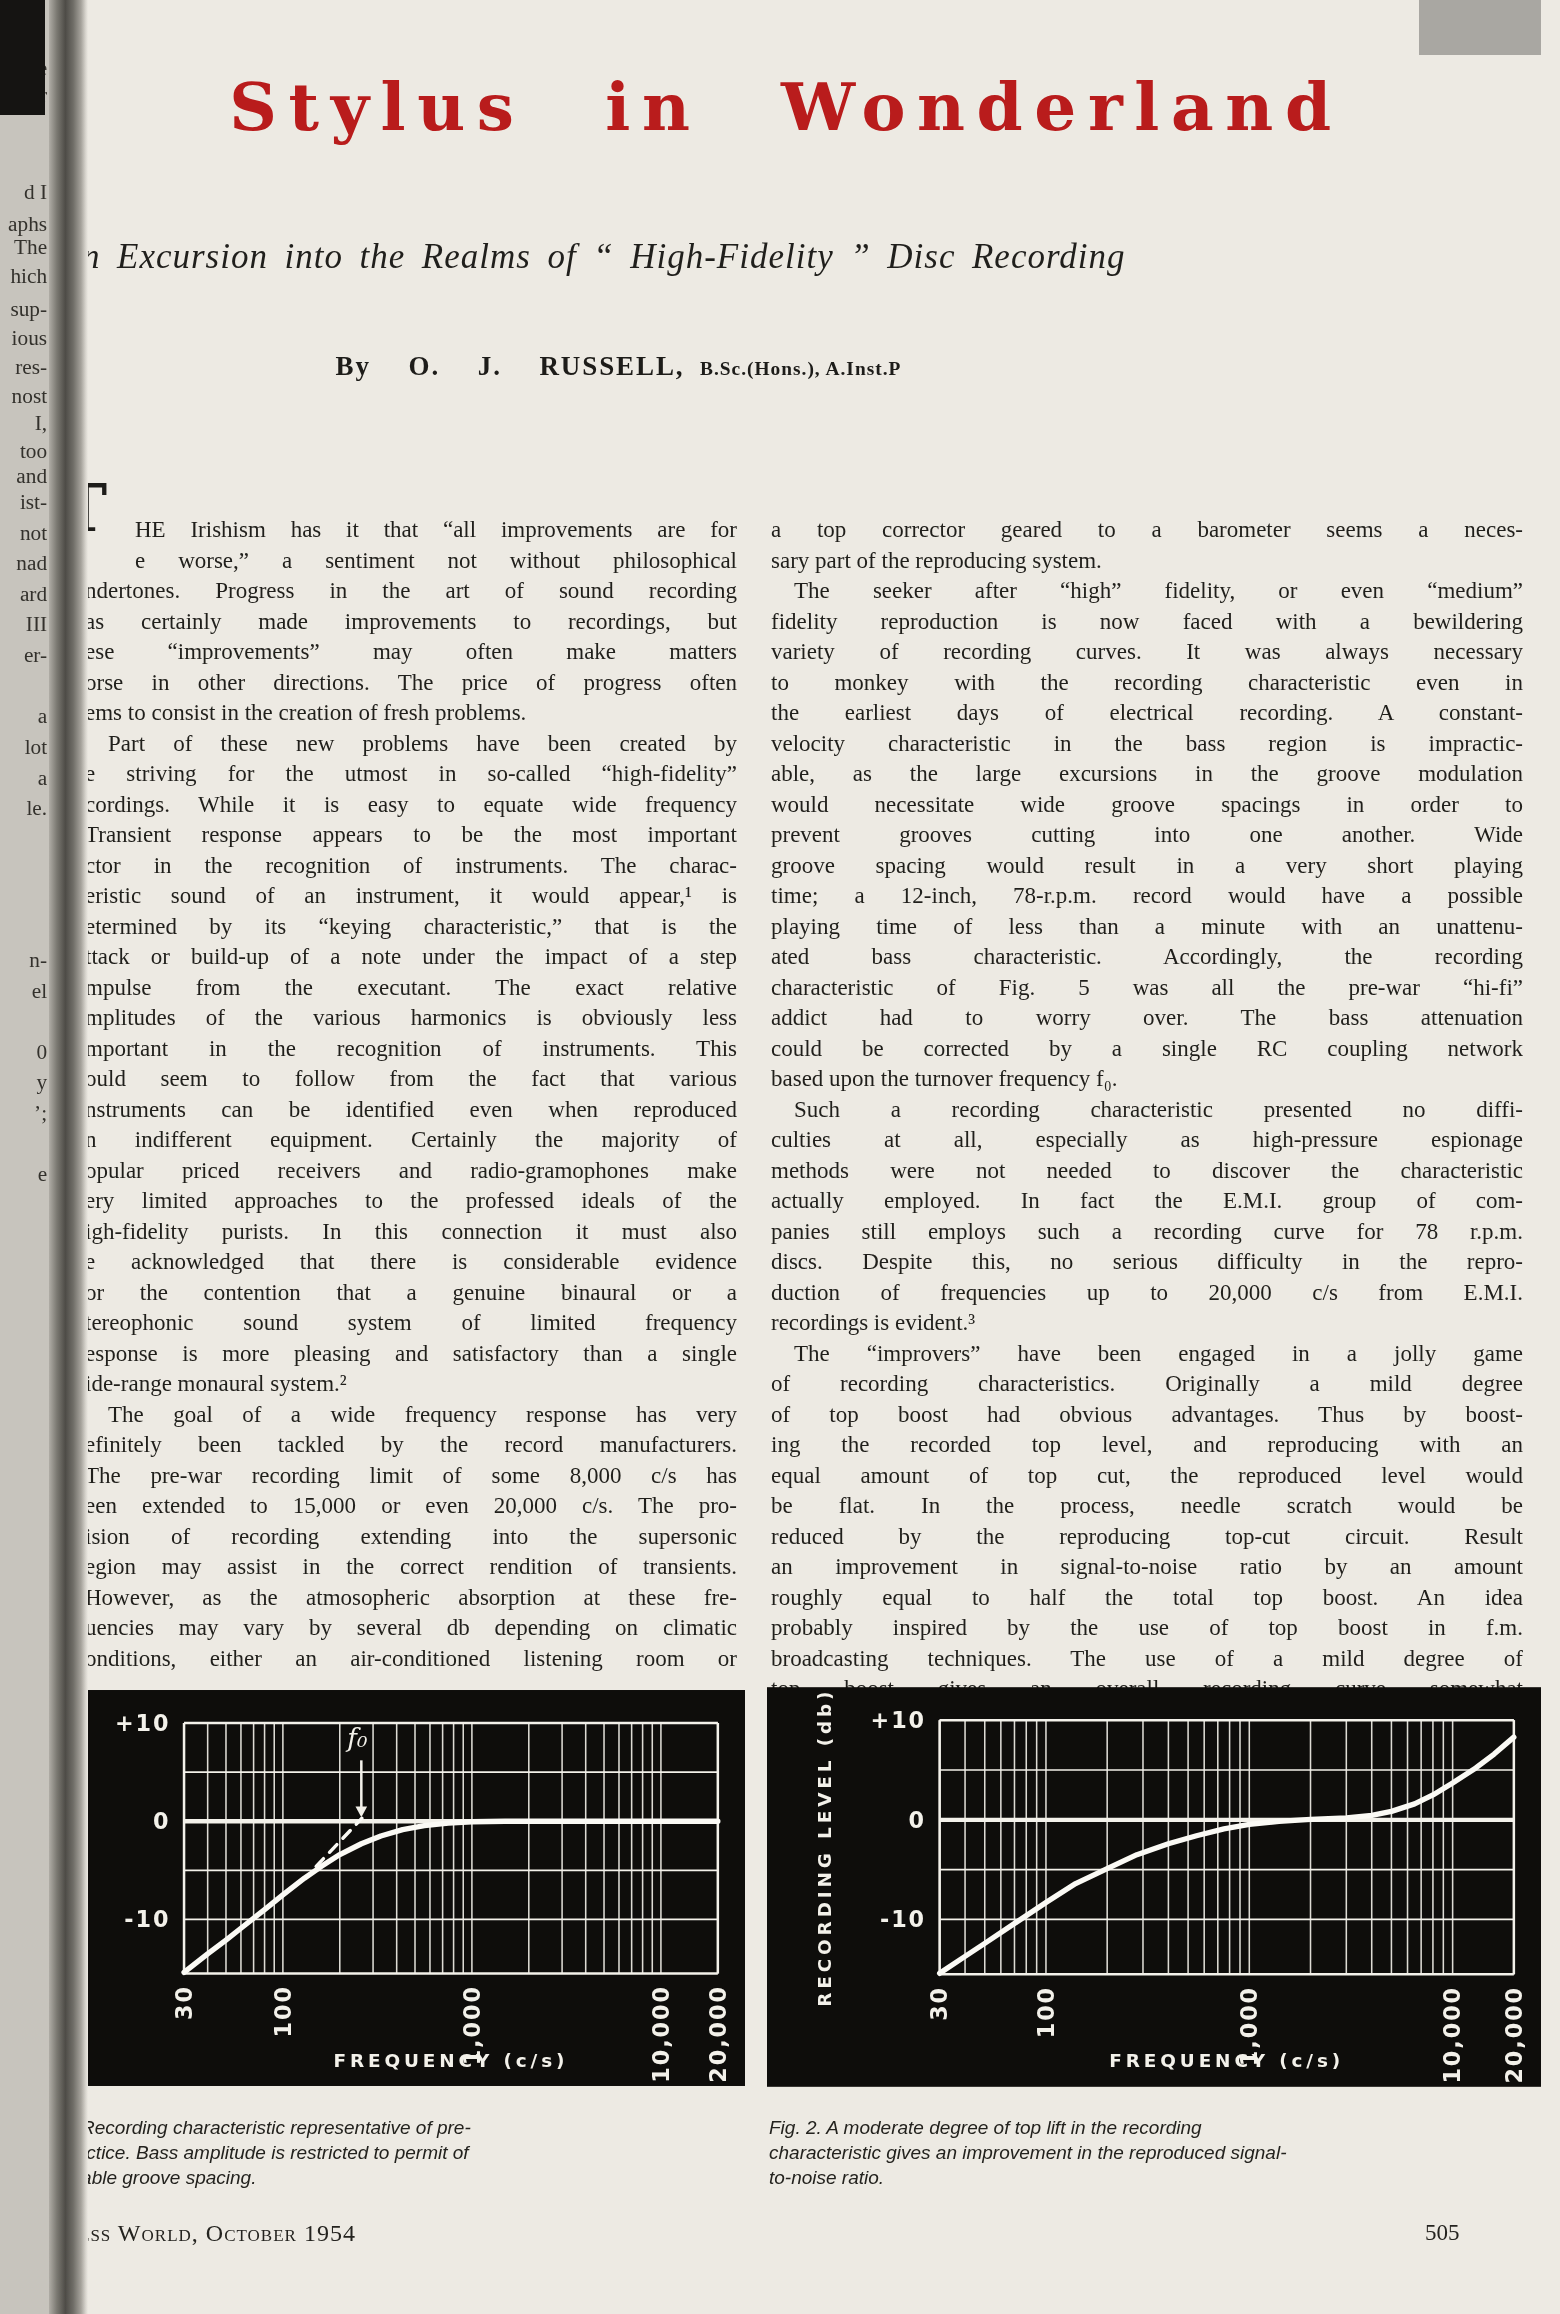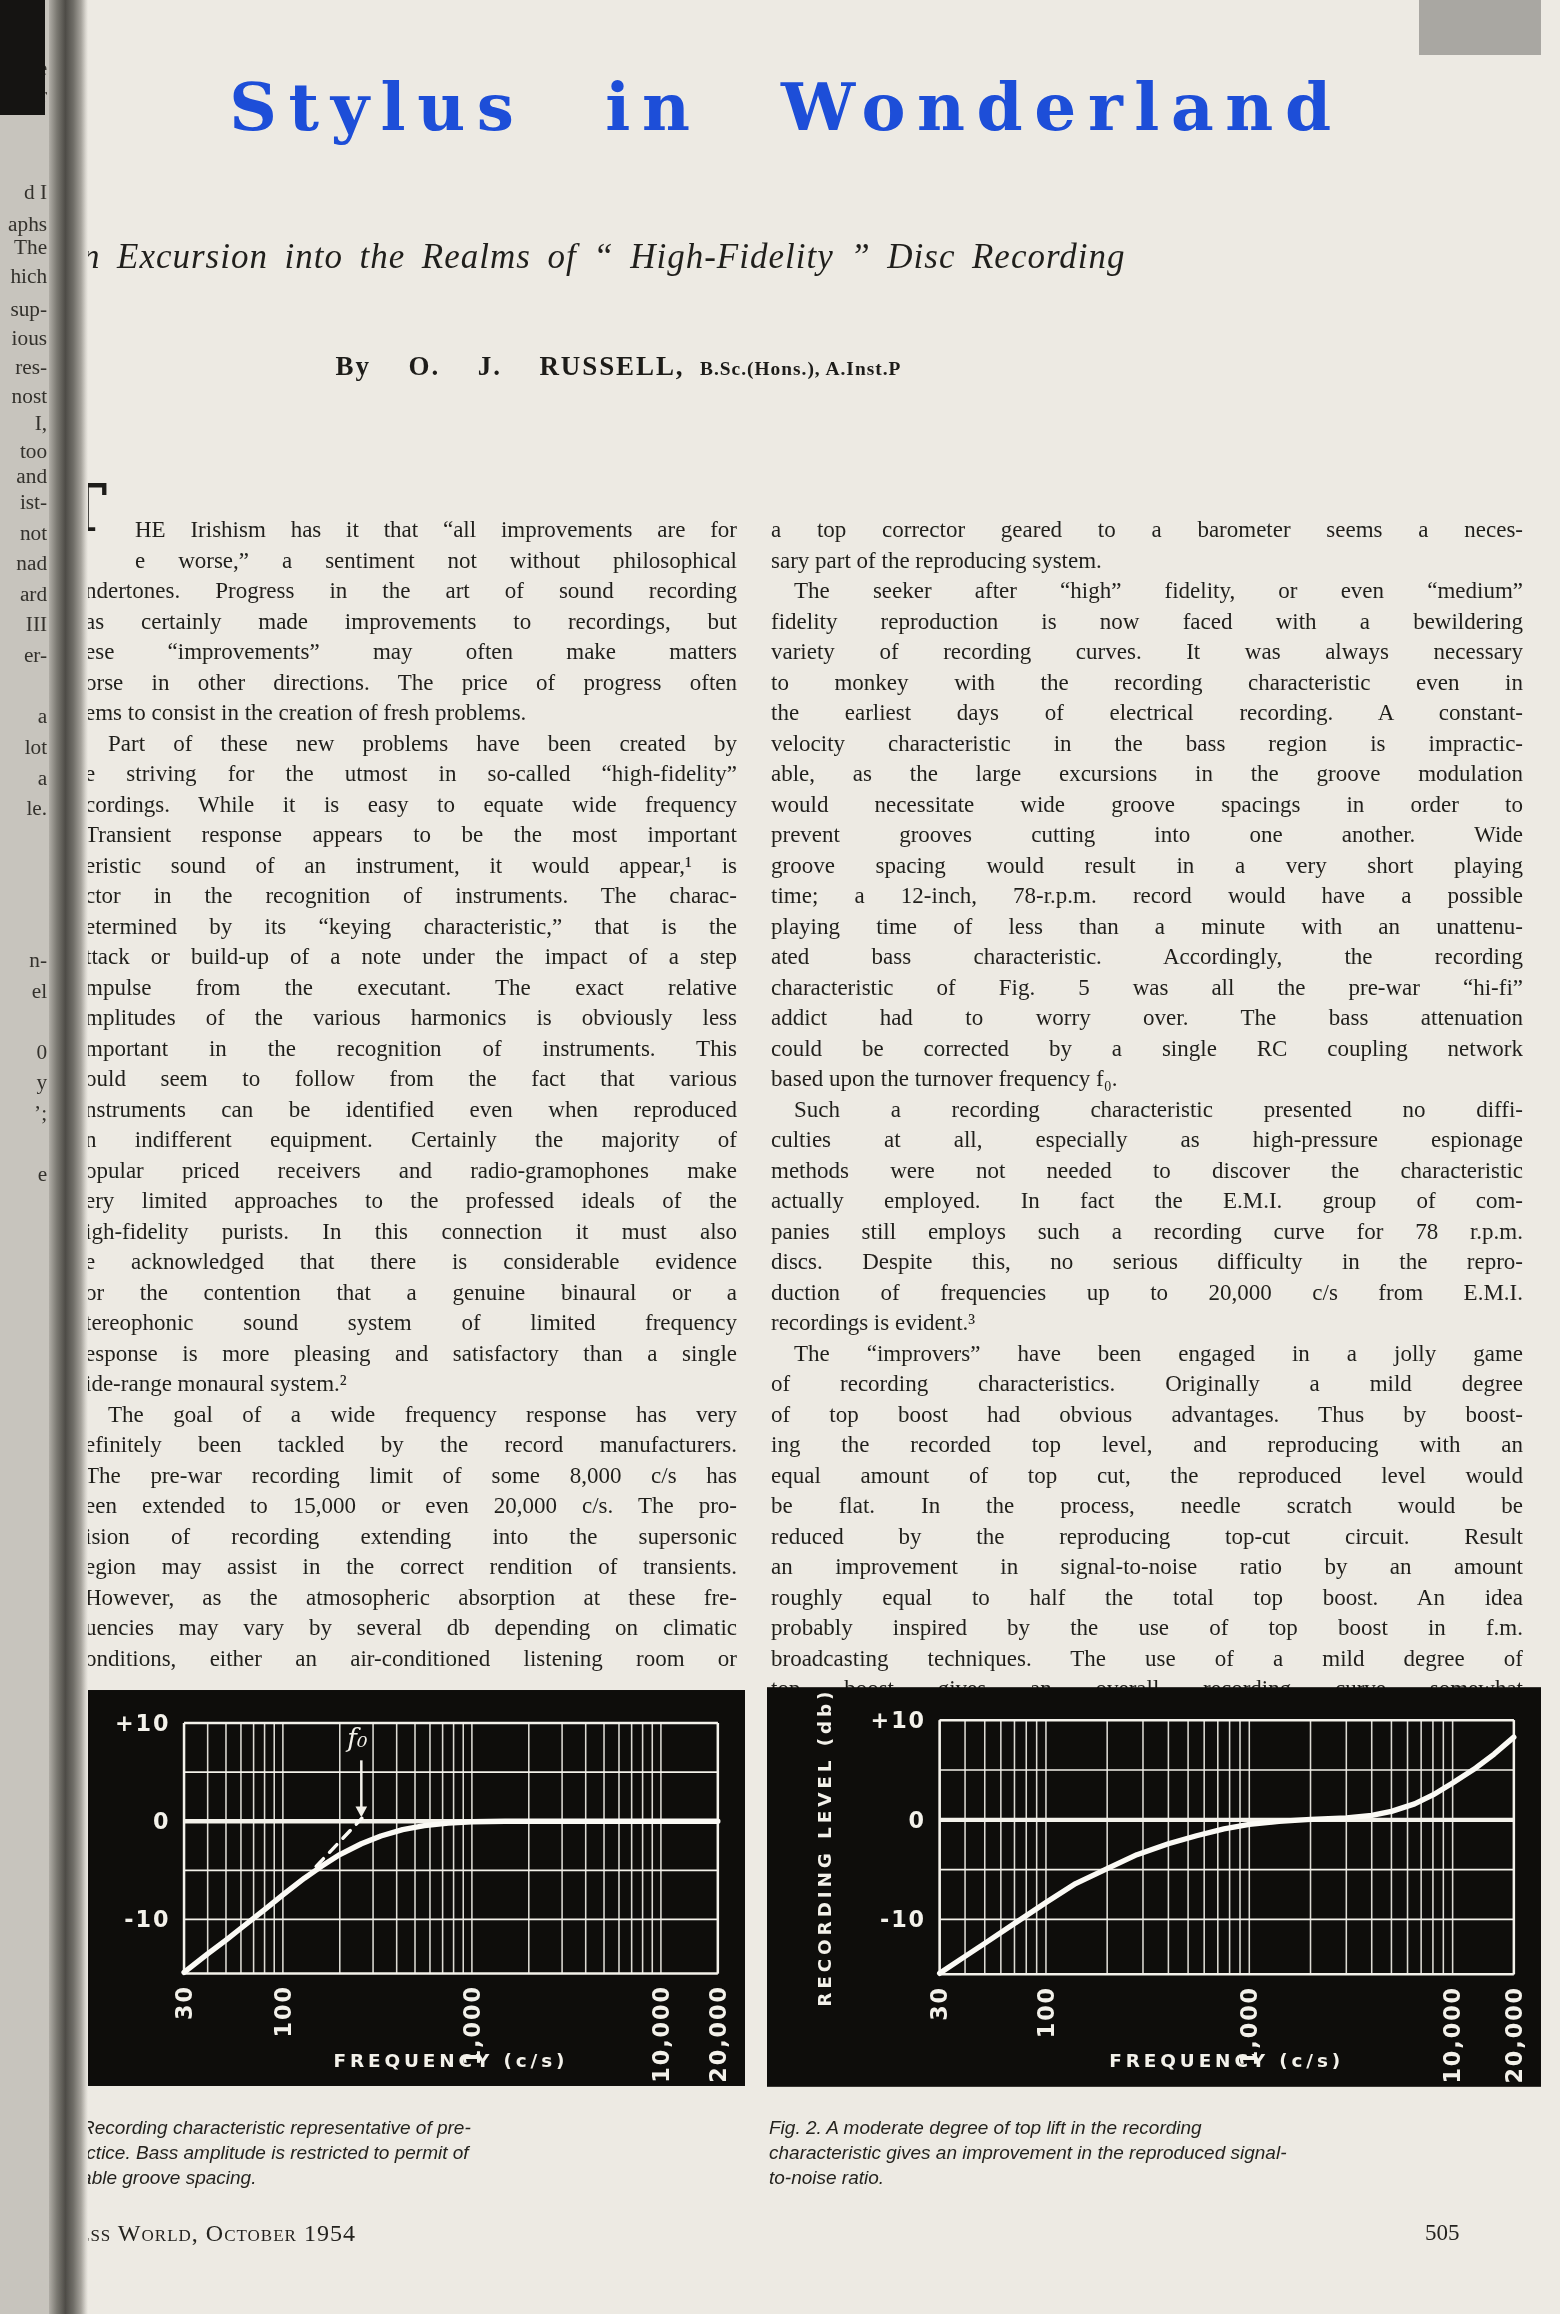--- a/index.html
+++ b/index.html
@@ -10,21 +10,21 @@
   .prev-strip{position:absolute;left:0;top:0;width:50px;height:100%;background:#c7c4bd;z-index:4;}
   .frag{position:absolute;right:2.9px;white-space:nowrap;font-size:21.3px;color:#33312c;}
   .curl{position:absolute;left:49px;top:0;width:39px;height:100%;z-index:5;
         background:linear-gradient(90deg,#b0ada6 0%,#7b7972 20%,#4e4c47 42%,#6f6d67 62%,#a5a29b 82%,#d8d5ce 94%,#edeae3 100%);}
   .corner-black{position:absolute;left:0;top:0;width:45px;height:115px;background:#151412;z-index:6;}
   .gray-box{position:absolute;left:1419px;top:0;width:122px;height:55px;background:#a9a7a2;}
 
   
   .title{position:absolute;left:68px;width:1436px;top:68px;text-align:center;
          font-family:"DejaVu Serif",serif;font-weight:bold;font-size:66px;
-         letter-spacing:11.6px;word-spacing:45px;color:#1d4ed8;}
+         letter-spacing:11.6px;word-spacing:45px;color:#b91c1c;}
   .subtitle{position:absolute;left:82px;top:237px;font-size:35px;font-style:italic;
             letter-spacing:1px;word-spacing:6.8px;color:#201f1c;z-index:2;}
   .byline{position:absolute;left:85px;width:1067px;top:351px;text-align:center;color:#1d1c19;}
   .byline .name{font-weight:bold;font-size:27px;word-spacing:29px;letter-spacing:1.9px;}
   .byline .quals{font-weight:bold;font-size:19.4px;margin-left:15.5px;letter-spacing:1px;}
 
   
   .col{position:absolute;top:483px;margin-top:32px;}
   .col-left{left:85px;width:652px;}
   .col-right{left:771px;width:752px;}
@@ -107,22 +107,22 @@
       <div class="bline dc">e worse,” a sentiment not without philosophical</div>
       <div class="bline">ndertones.  Progress in the art of sound recording</div>
       <div class="bline">as certainly made improvements to recordings, but</div>
       <div class="bline">ese “improvements” may often make matters</div>
       <div class="bline">orse in other directions.  The price of progress often</div>
       <div class="bline end">ems to consist in the creation of fresh problems.</div>
       <div class="bline ind">Part of these new problems have been created by</div>
       <div class="bline">e striving for the utmost in so-called “high-fidelity”</div>
       <div class="bline">cordings.  While it is easy to equate wide frequency</div>
       <div class="bline">Transient response appears to be the most important</div>
+      <div class="bline">ctor in the recognition of instruments.  The charac-</div>
       <div class="bline">eristic sound of an instrument, it would appear,¹ is</div>
-      <div class="bline">ctor in the recognition of instruments.  The charac-</div>
       <div class="bline">etermined by its “keying characteristic,” that is the</div>
       <div class="bline">ttack or build-up of a note under the impact of a step</div>
       <div class="bline">mpulse from the executant.  The exact relative</div>
       <div class="bline">mplitudes of the various harmonics is obviously less</div>
       <div class="bline">mportant in the recognition of instruments.  This</div>
       <div class="bline">ould seem to follow from the fact that various</div>
       <div class="bline">nstruments can be identified even when reproduced</div>
       <div class="bline">n indifferent equipment.  Certainly the majority of</div>
       <div class="bline">opular priced receivers and radio-gramophones make</div>
       <div class="bline">ery limited approaches to the professed ideals of the</div>

